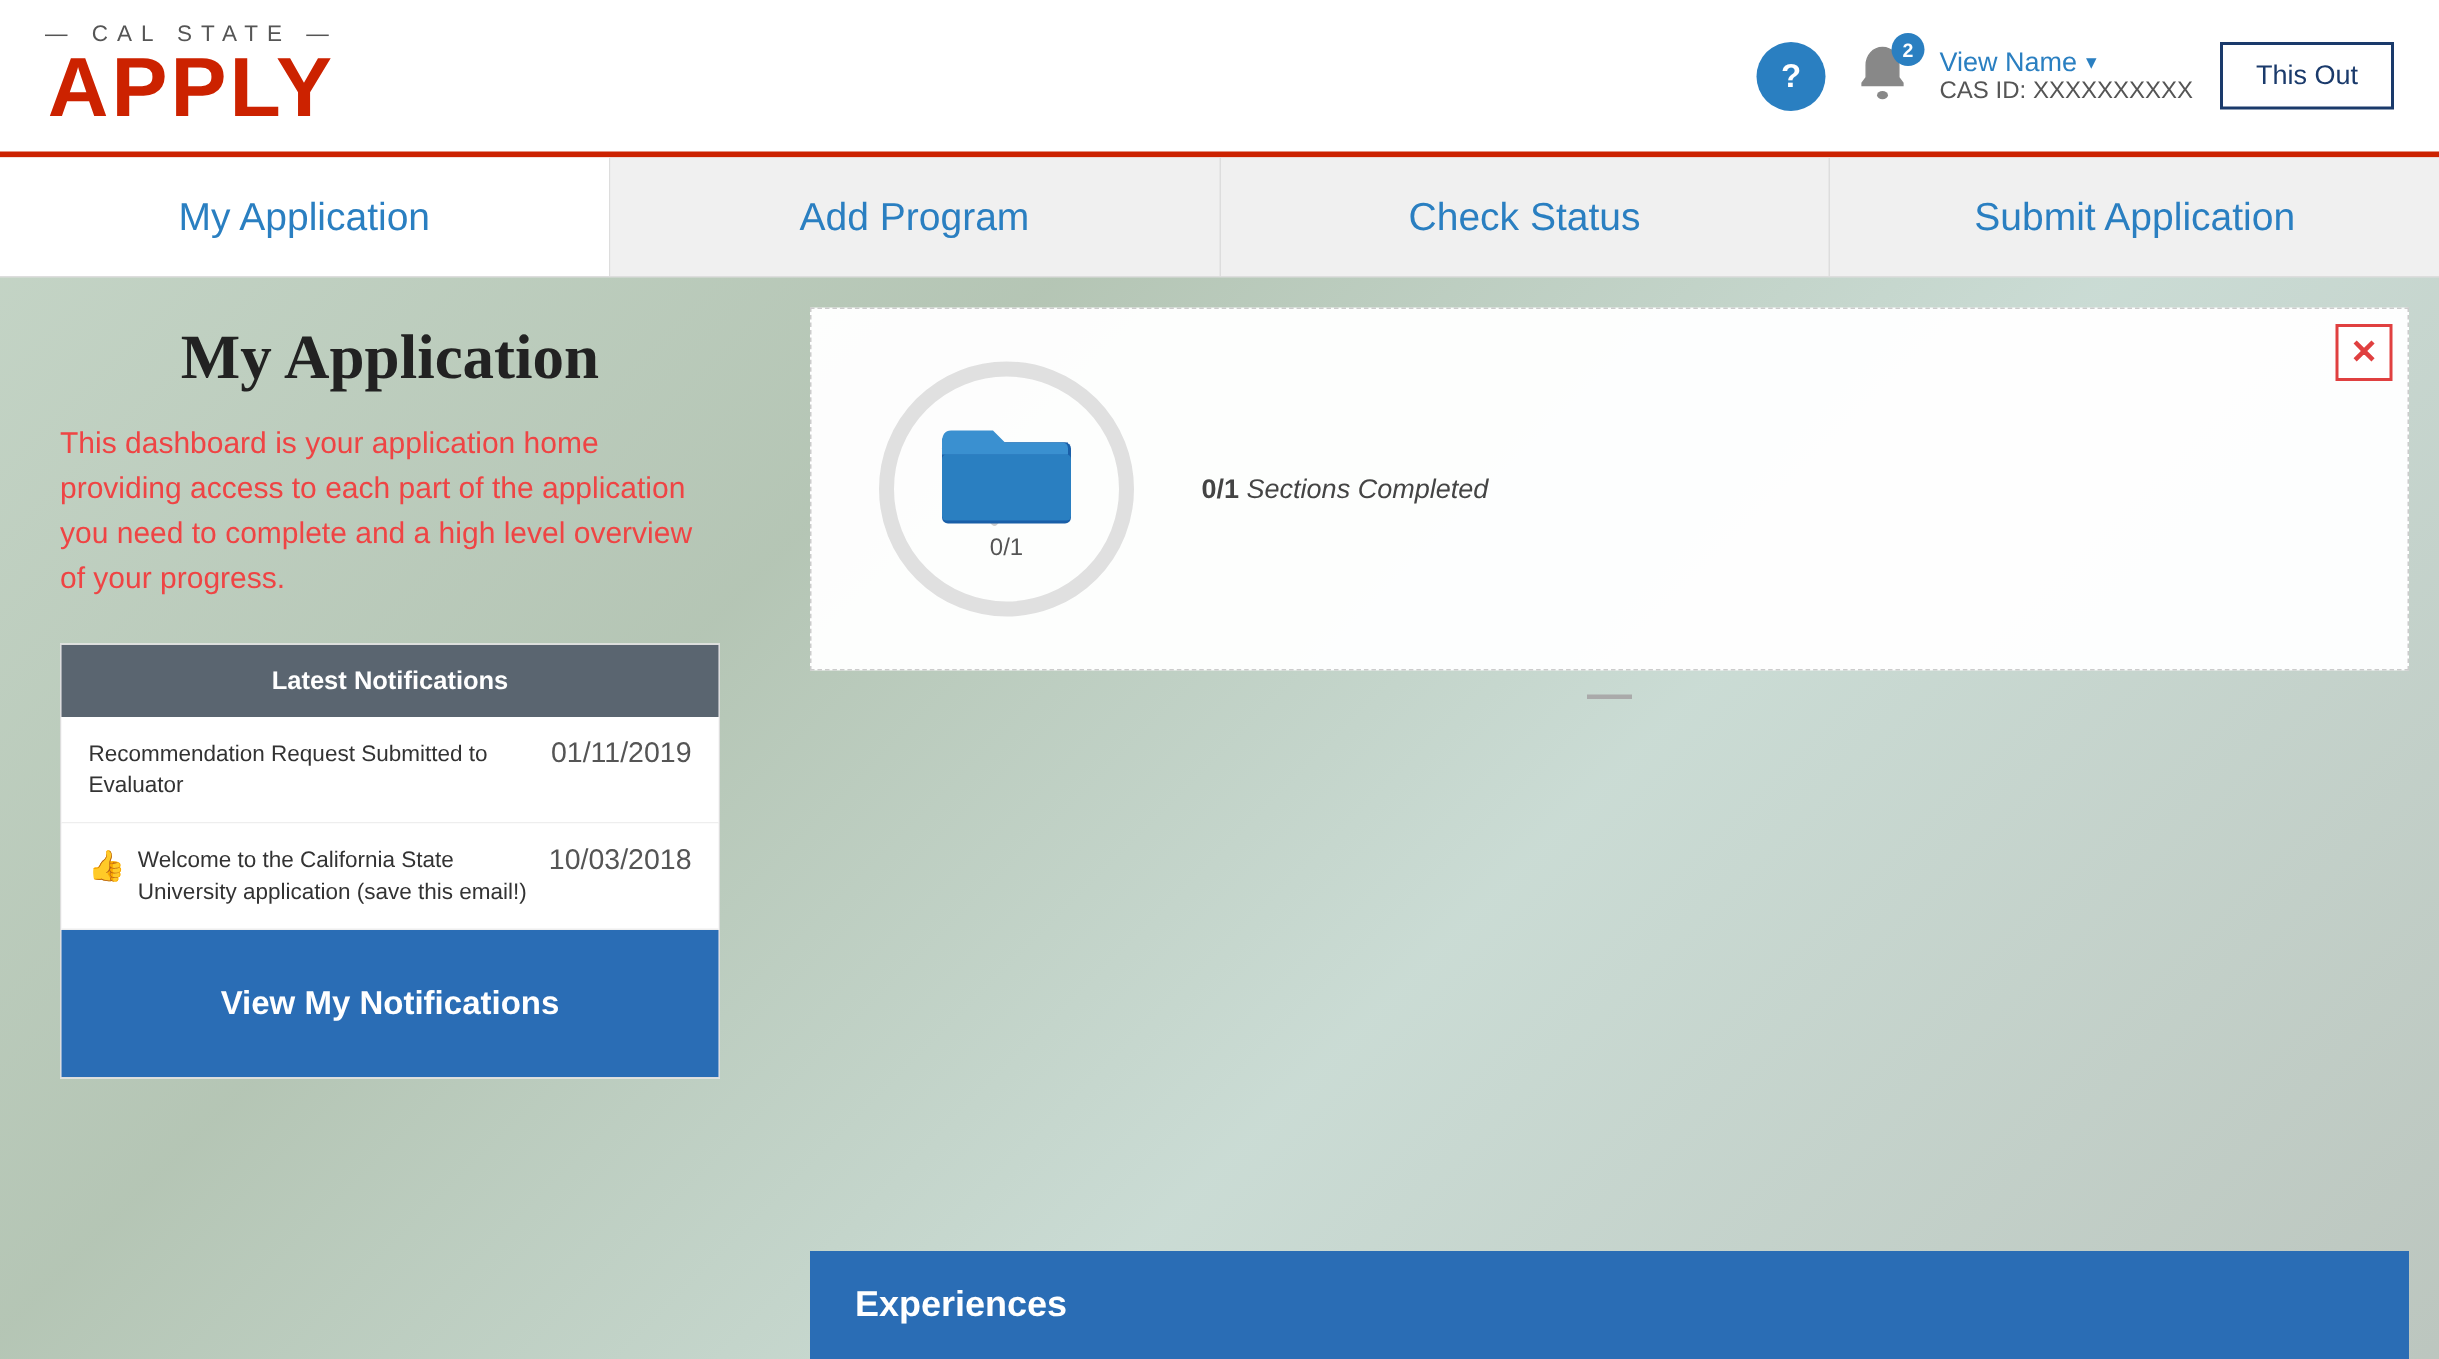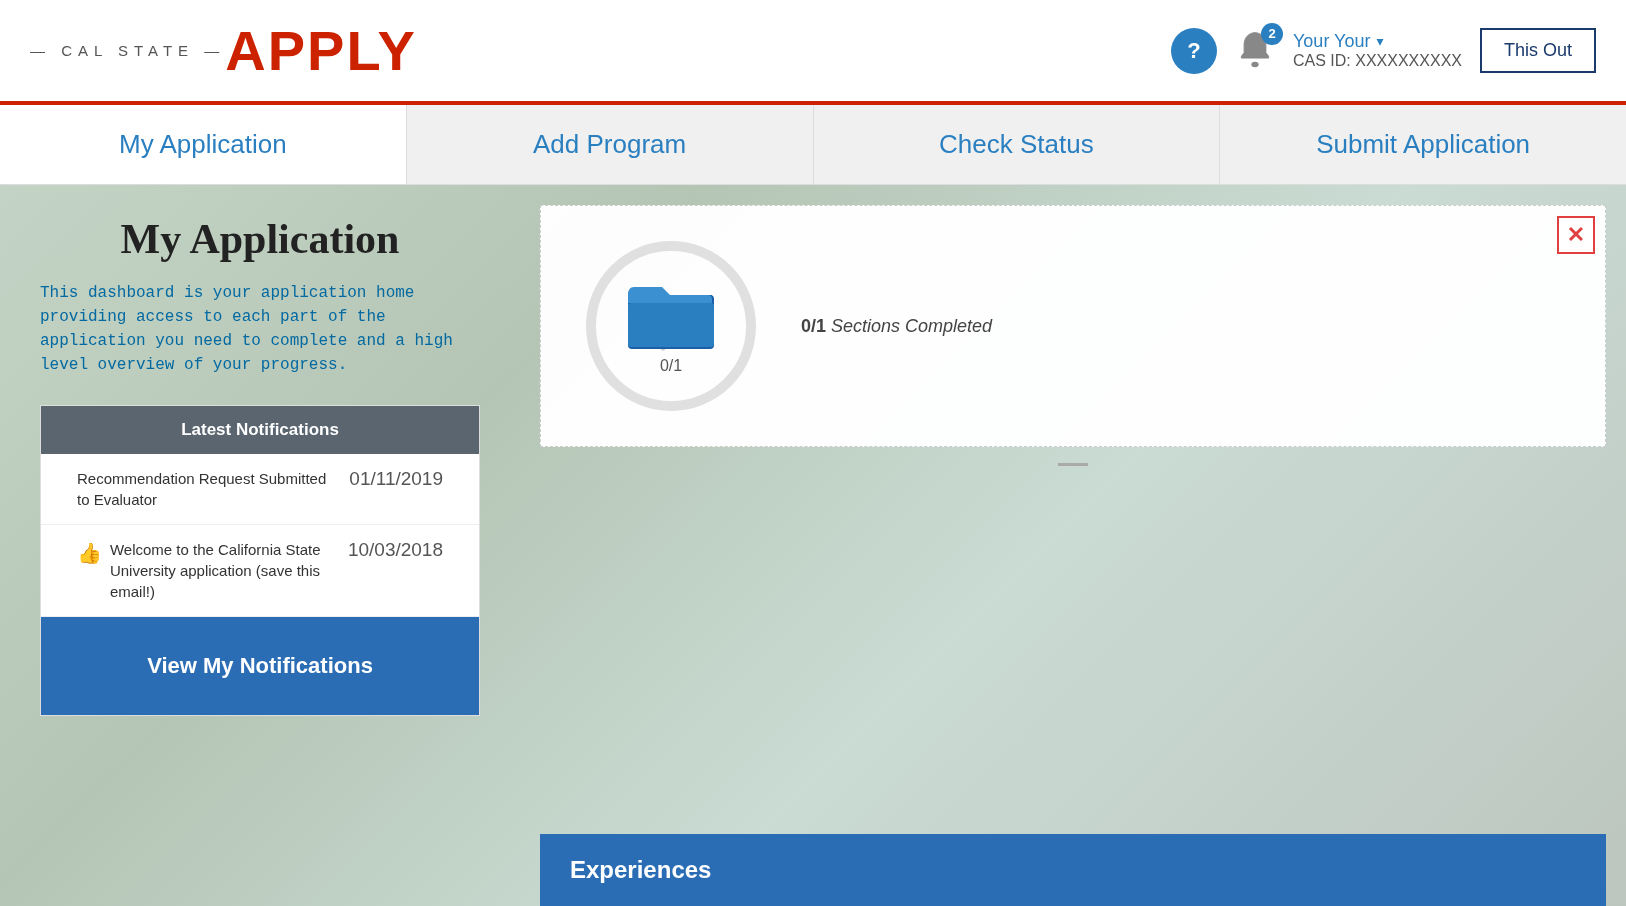--- a/index.html
+++ b/index.html
@@ -10,21 +10,21 @@
       display: flex;
       align-items: center;
       justify-content: space-between;
       padding: 10px 30px;
       background: #fff;
       border-bottom: 4px solid #cc2200;
       height: 105px;
     }
     #logo-area {
       display: flex;
-      flex-direction: row;
+      flex-direction: column;
       align-items: center;
       line-height: 1;
     }
     #logo-cal-state {
       font-size: 15px;
       color: #555;
       letter-spacing: 6px;
       font-family: Arial, sans-serif;
       font-weight: normal;
     }
@@ -168,41 +168,41 @@
       z-index: 1;
     }
     #my-app-title {
       font-size: 42px;
       color: #222;
       margin-bottom: 18px;
       font-family: Georgia, serif;
       text-align: center;
     }
     #my-app-desc {
-      font-size: 16px;
-      color: #0369a1;
+      font-size: 20px;
+      color: #ef4444;
       line-height: 1.5;
       margin-bottom: 28px;
-      font-family: Liberation Mono, monospace;
+      font-family: Liberation Sans, sans-serif;
     }
     #notifications-box {
       background: #fff;
       border: 1px solid #ddd;
     }
     #notif-header {
       background: #5a6570;
       color: #fff;
       font-family: Arial, sans-serif;
       font-weight: bold;
       font-size: 17px;
       padding: 14px 20px;
       text-align: center;
     }
     .notif-item {
-      padding: 14px 36px;
+      padding: 14px 18px;
       border-bottom: 1px solid #eee;
       display: flex;
       justify-content: space-between;
       align-items: flex-start;
       gap: 10px;
       background: #fff;
     }
     .notif-item-left {
       display: flex;
       align-items: flex-start;
@@ -364,21 +364,21 @@
     <div id="help-btn">?</div>
     <div id="notification-area">
       <svg id="bell-icon-svg" viewBox="0 0 40 44" fill="none" xmlns="http://www.w3.org/2000/svg">
         <path d="M20 4C13 4 8 10 8 17v9l-3 4v2h30v-2l-3-4v-9c0-7-5-13-12-13z" fill="#888" stroke="#888" stroke-width="1"></path>
         <ellipse cx="20" cy="39" rx="4" ry="3" fill="#888"></ellipse>
       </svg>
       <div id="notif-badge">2</div>
     </div>
     <div id="user-info">
       <div id="user-name-row">
-        <span id="user-name-text">Your Your</span>
+        <span id="user-name-text">View Name</span>
         <span id="chevron-down">▾</span>
       </div>
       <span id="cas-id-text">
         <span>CAS ID:</span>&nbsp;<span>XXXXXXXXXX</span>
       </span>
     </div>
     <button id="sign-out-btn">This Out</button>
   </div>
 </header>
 

